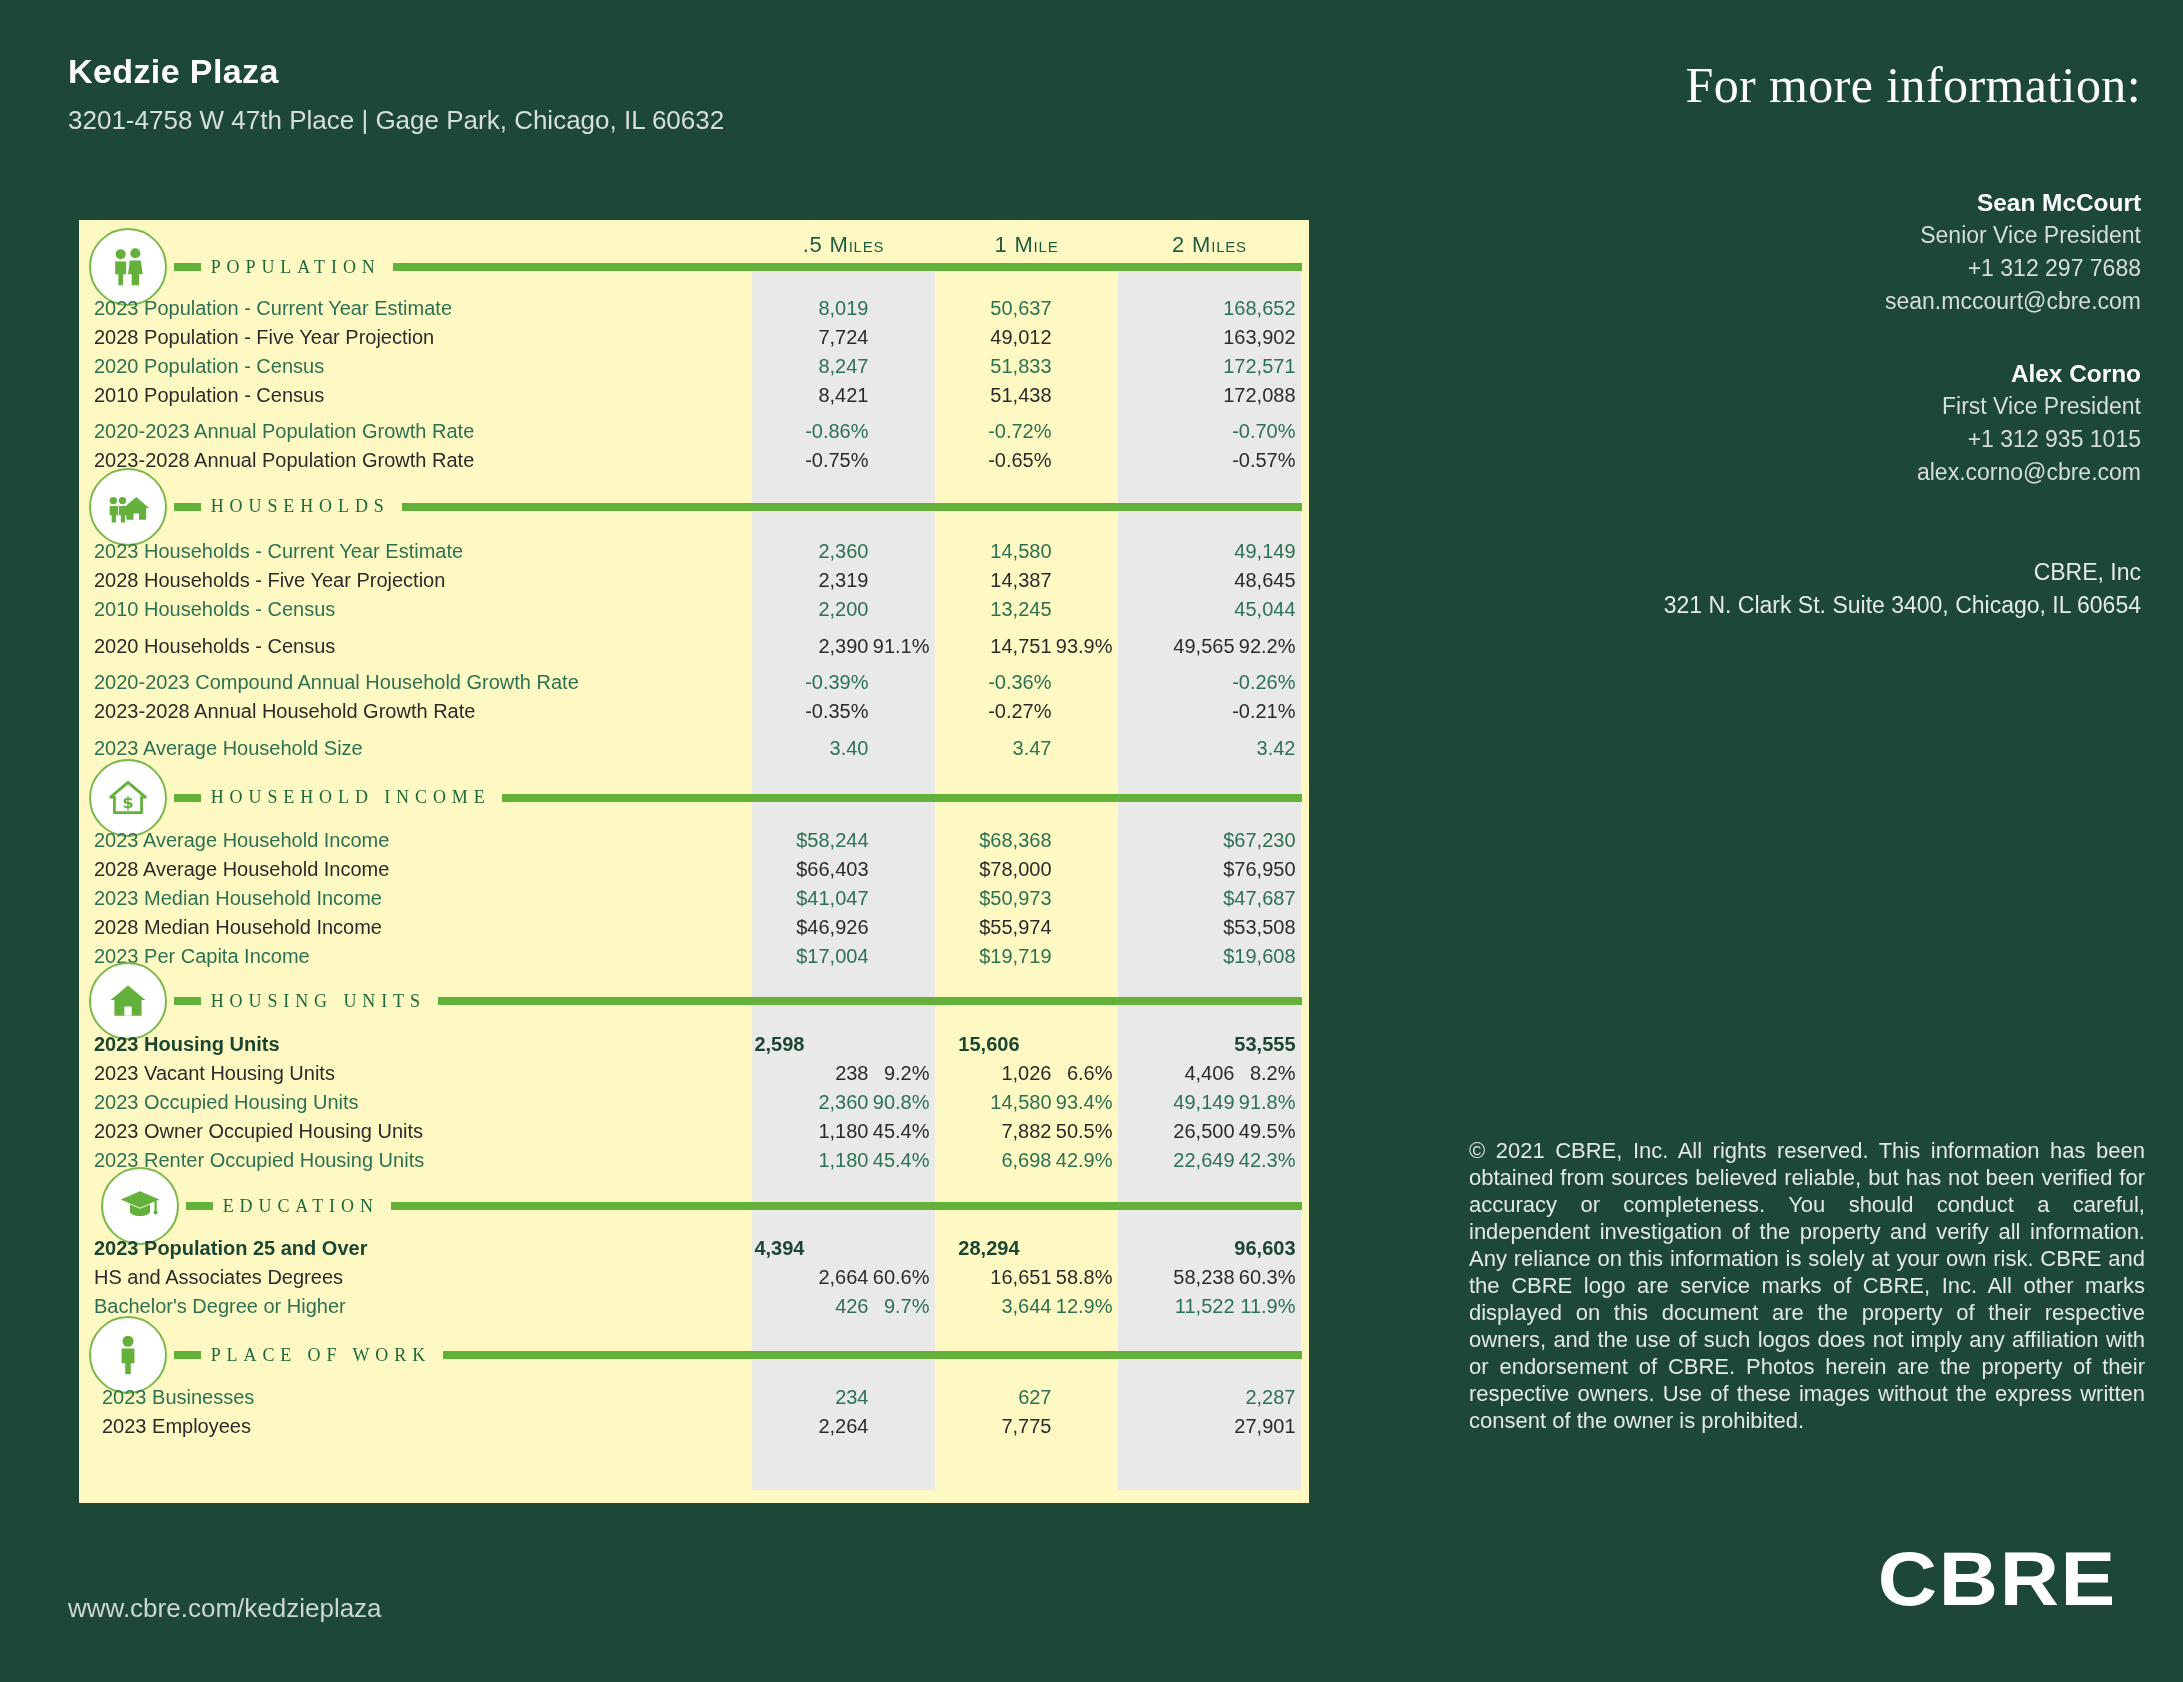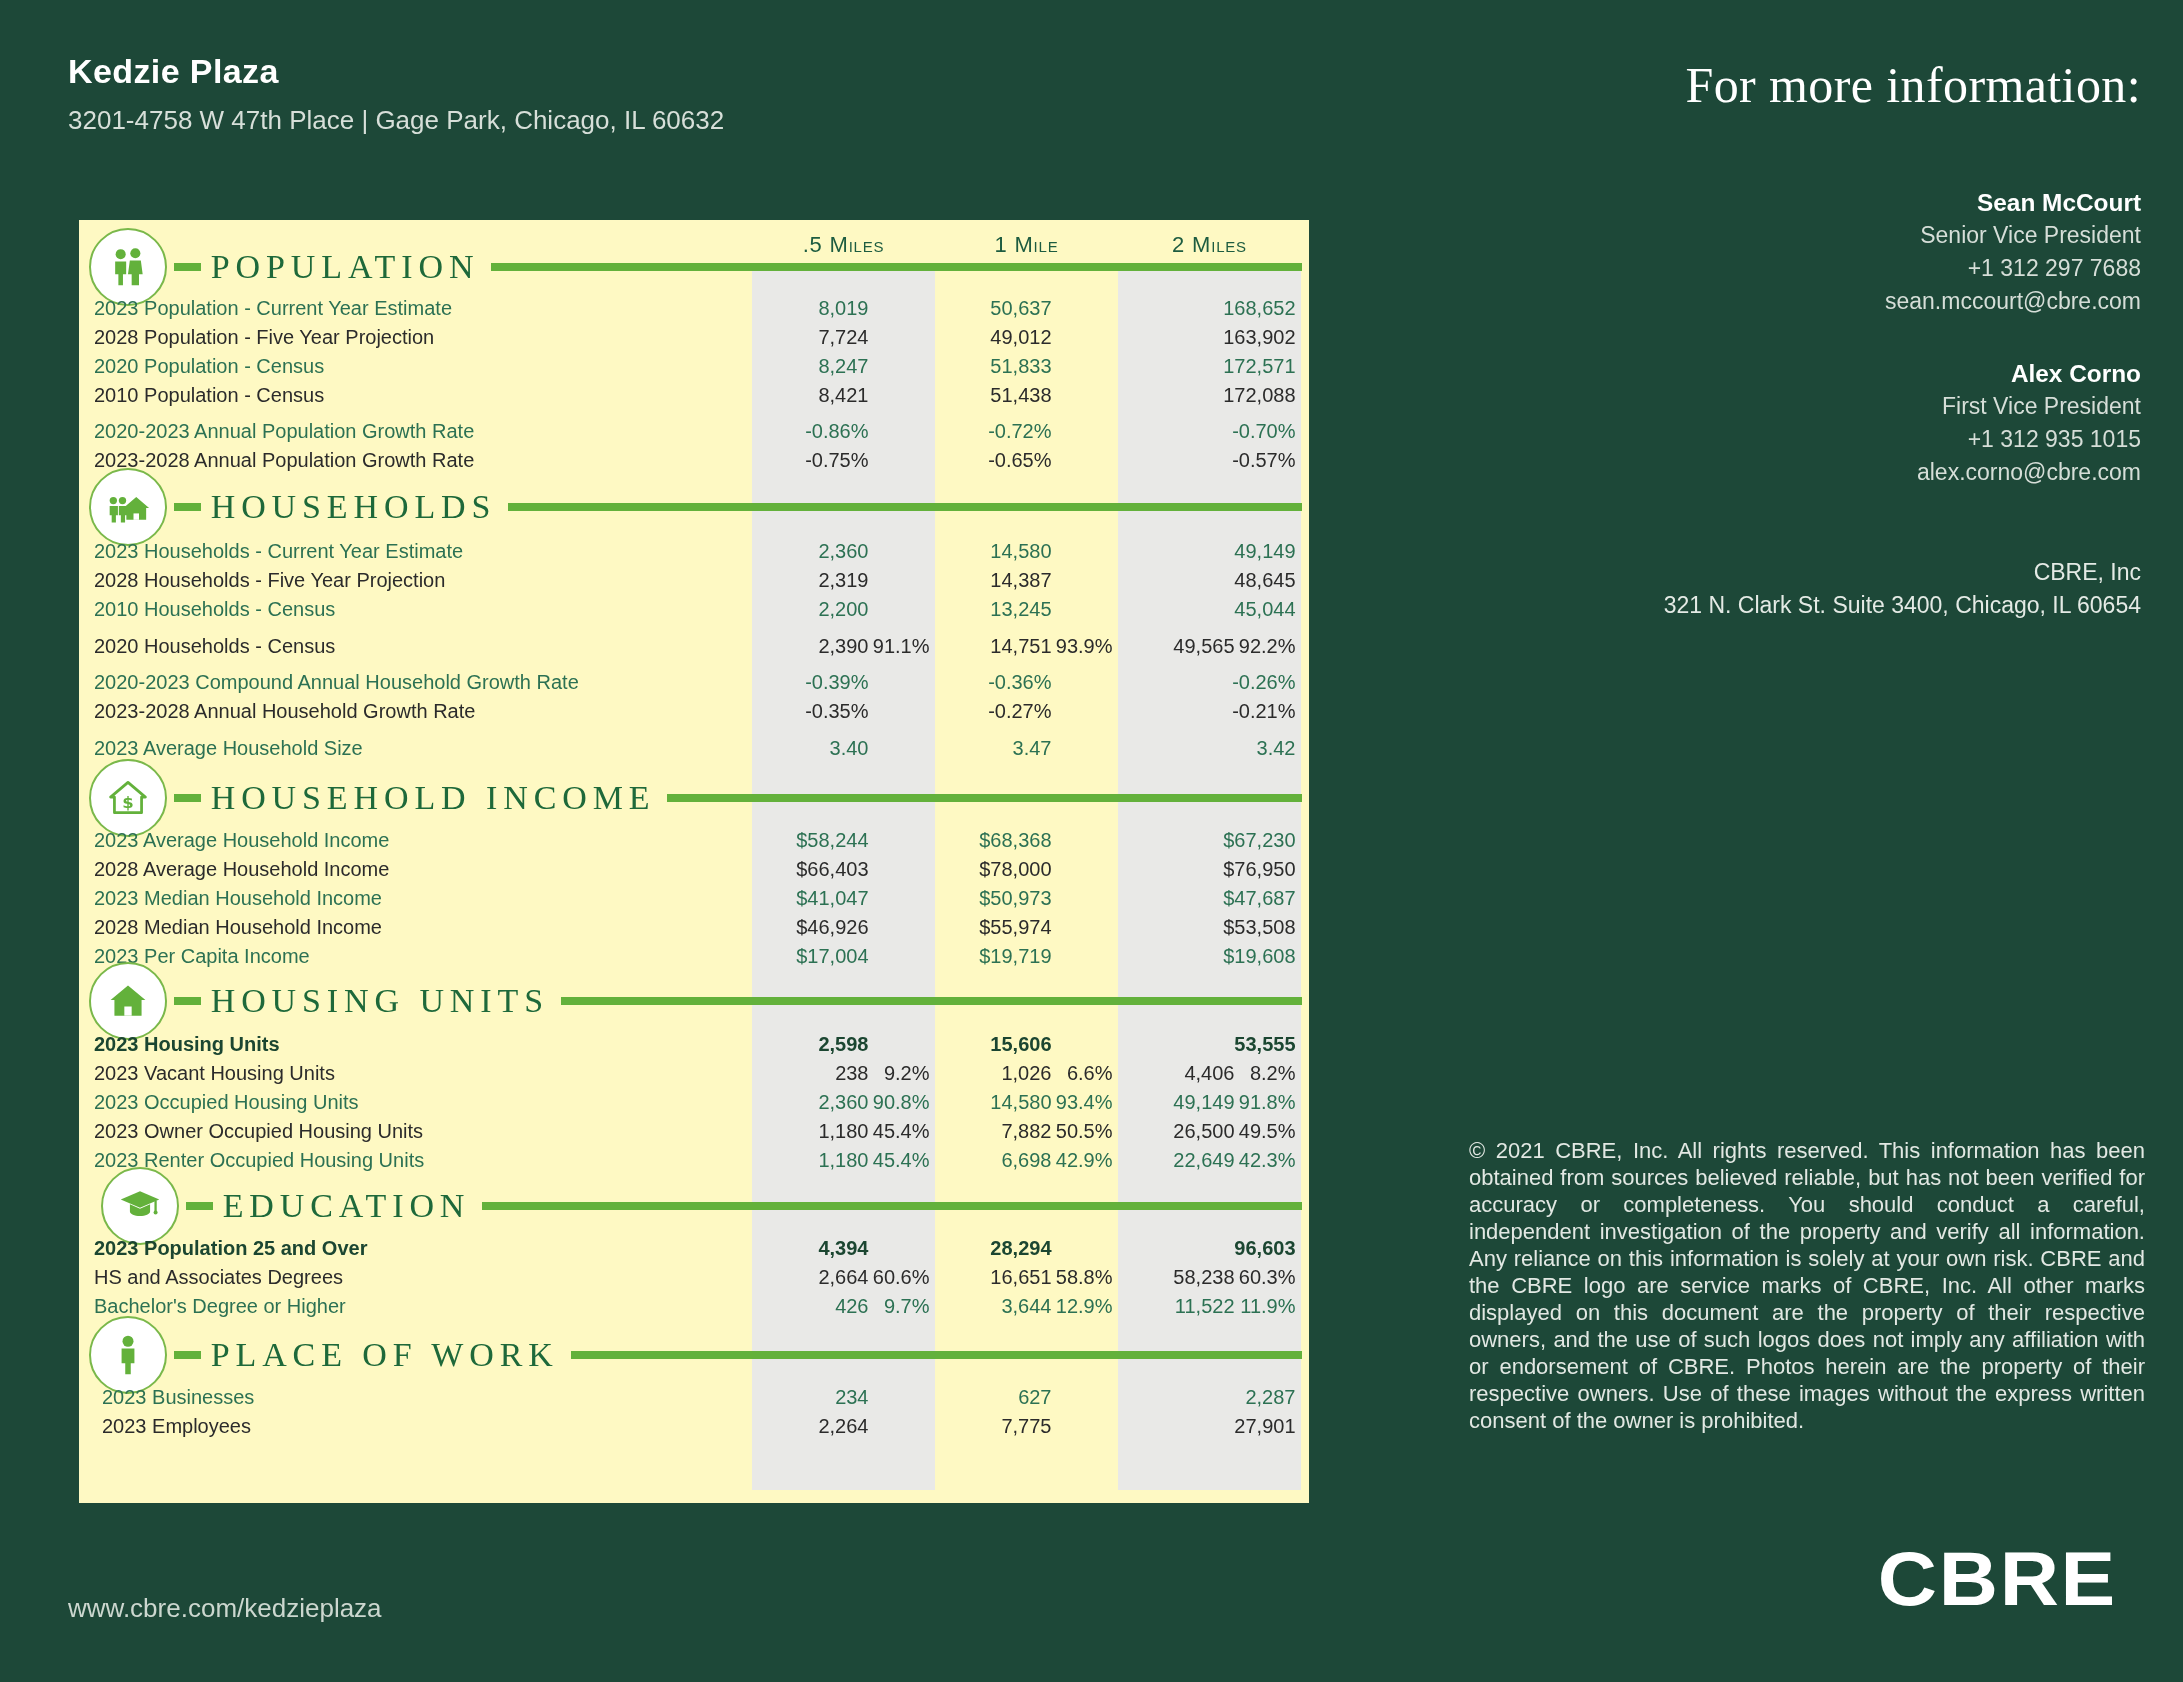--- a/index.html
+++ b/index.html
@@ -24,21 +24,21 @@
   .col-headers span{width:183px;text-align:center;font-variant:small-caps;
         font-size:22px;color:#1d5c40;letter-spacing:0.8px;}
 
   .section{display:block;}
   .sec-head{display:flex;align-items:center;height:50px;overflow:visible;}
   .icon-circle{flex:0 0 auto;width:74px;height:74px;margin-left:10px;
         border:2.5px solid #7ab84a;border-radius:50%;background:#fff;
         display:flex;align-items:center;justify-content:center;}
   .icon-circle svg{width:44px;height:44px;display:block;}
   .dash{width:27px;height:8.4px;background:#63b13b;margin:0 10px 0 6.7px;flex:0 0 auto;}
-  .sec-title{font-family:"Liberation Serif",serif;font-size:34px;letter-spacing:5.9px;
+  .sec-title{font-family:"Liberation Serif",serif;font-size:18px;letter-spacing:5.9px;
         color:#1e693a;white-space:nowrap;margin-right:11.8px;}
   .sec-line{flex:1;height:8.4px;background:#63b13b;margin-right:6.7px;}
 
   
   .sec-0 .sec-head{margin-top:22px;}
   .sec-0 .rows{margin-top:1.7px;}
   .sec-1 .sec-head{margin-top:6.7px;justify-content:space-between;}
   .sec-1 .rows{margin-top:5px;}
   .sec-2 .sec-head{margin-top:10px;}
   .sec-2 .rows{margin-top:3.4px;}
@@ -52,21 +52,21 @@
   .row{display:flex;align-items:center;height:29px;font-size:20px;}
   .row.gap{margin-top:7.6px;}
   .row .label{flex:1;padding-left:15px;white-space:nowrap;}
   .cell{width:183px;display:flex;justify-content:flex-end;align-items:center;
         padding-right:13.5px;box-sizing:border-box;}
   .cell .num{text-align:right;white-space:nowrap;}
   .cell .pct{width:61px;text-align:right;white-space:nowrap;}
   .cell .pct.collapsed{width:0;}
   .row.green{color:#2c7153;}
   .row.dark{color:#2b2b2b;}
-  .row.bold{color:#1b4631;font-weight:bold;}
+  .row.bold{color:#1b4631;font-weight:bold;gap:32px;}
 
   
   .info{position:absolute;top:56px;right:42px;width:774px;text-align:right;color:#fff;}
   .info-heading{font-family:"Liberation Serif",serif;font-size:50px;font-weight:500;
         letter-spacing:0.4px;margin:0;}
   .person{margin-top:39px;line-height:33px;font-size:23px;color:#d6ded8;}
   .person:first-of-type{margin-top:72px;}
   .person .name{font-size:24.4px;font-weight:bold;color:#ffffff;}
   .company{margin-top:67px;line-height:33px;font-size:23px;color:#e4eae5;}
 

